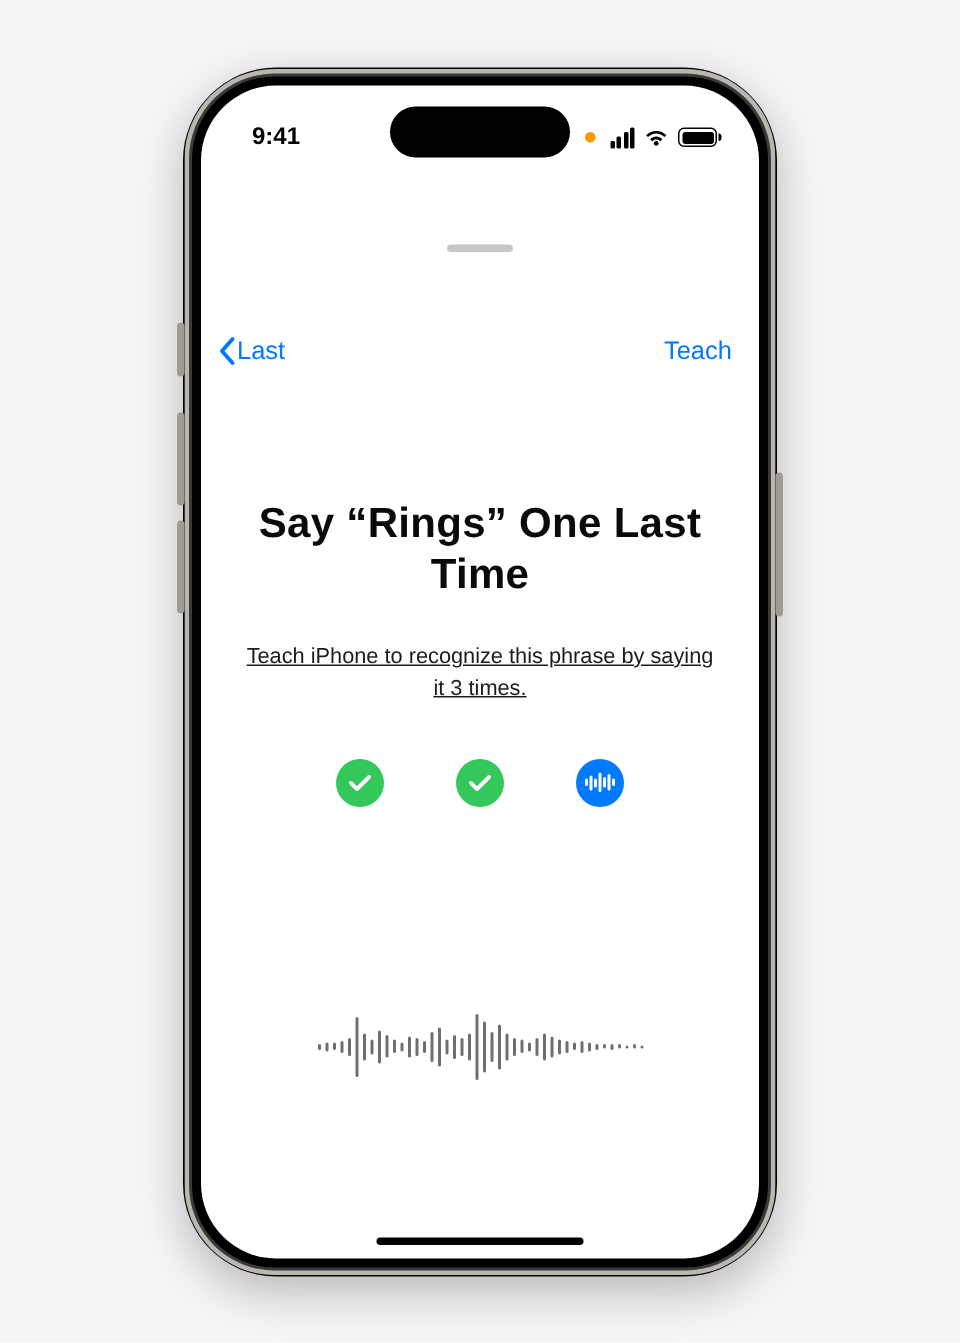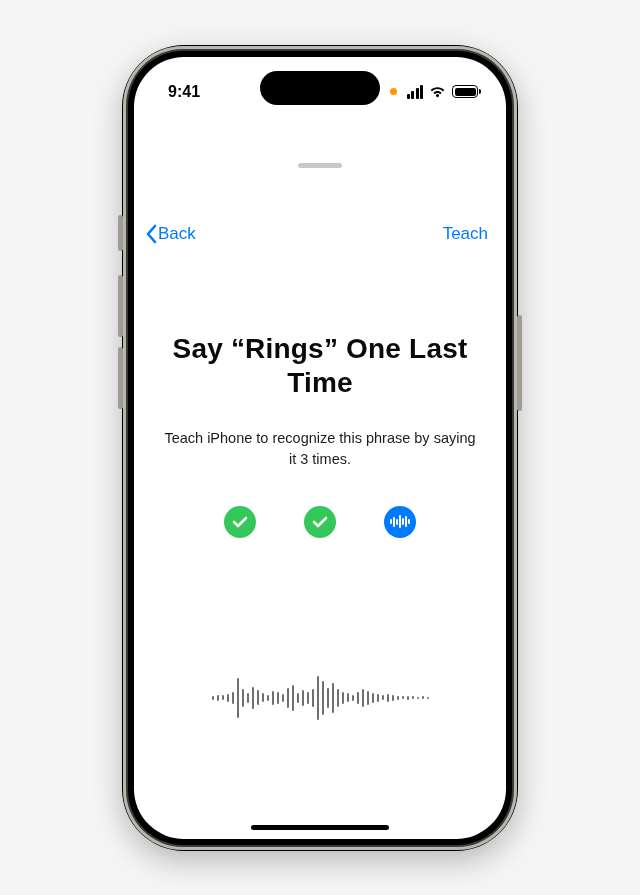--- a/index.html
+++ b/index.html
@@ -109,20 +109,21 @@
       font-weight: 700;
       line-height: 1.22;
       color: #0a0a0a;
       letter-spacing: .2px;
     }
     .subtitle {
       margin-top: 28px;
       font-size: 14.5px;
       line-height: 1.45;
       color: #1c1c1e;
+      text-decoration: underline;
     }
 
     .indicators { margin-top: 36px; display: flex; gap: 48px; justify-content: center; }
     .dot {
       width: 32px; height: 32px; border-radius: 50%;
       display: flex; align-items: center; justify-content: center;
     }
     .dot.green { background:#34c759; }
     .dot.blue  { background:#007aff; }
     .check { width: 16px; height: 12px; }
@@ -176,21 +177,21 @@
       </div>
     </div>
 
     <div class="sheet-handle"></div>
 
     <div class="nav">
       <div class="nav-left">
         <svg class="chev" viewBox="0 0 12 20">
           <path d="M10 2 L3 10 L10 18" stroke="#007aff" stroke-width="2.6" fill="none" stroke-linecap="round" stroke-linejoin="round"></path>
         </svg>
-        <span>Back</span>
+        <span>Last</span>
       </div>
       <div class="nav-right">Teach</div>
     </div>
 
     <div class="content">
       <h1 class="title">Say “Rings” One Last Time</h1>
       <p class="subtitle">Teach iPhone to recognize this phrase by saying it 3 times.</p>
 
       <div class="indicators">
         <div class="dot green">

